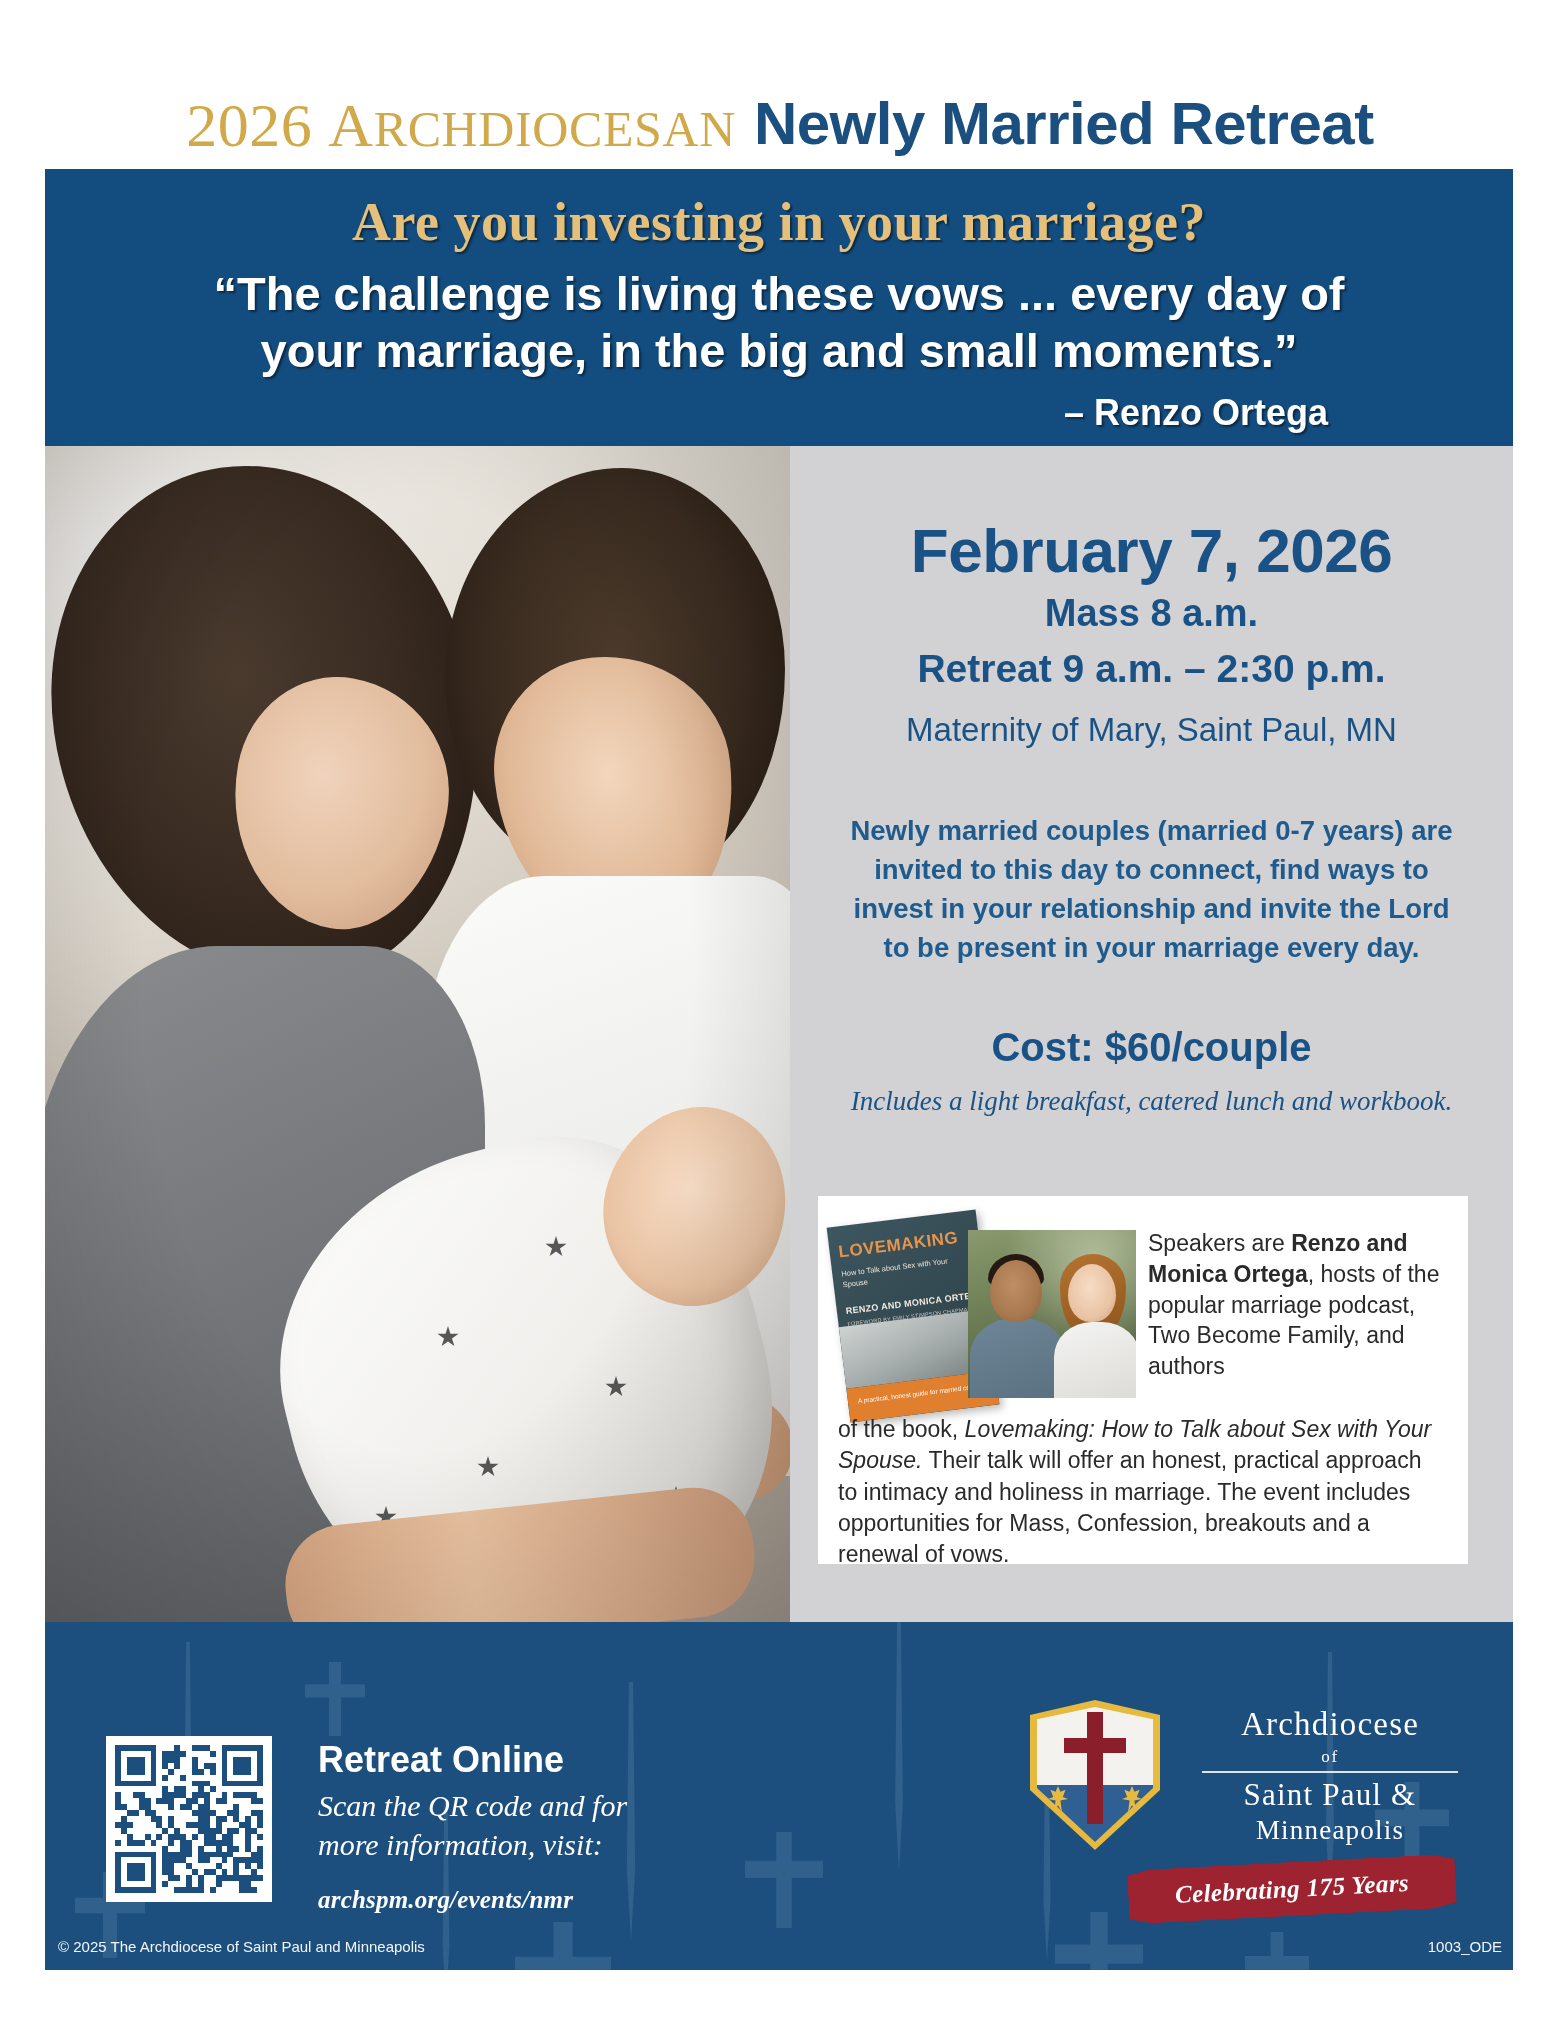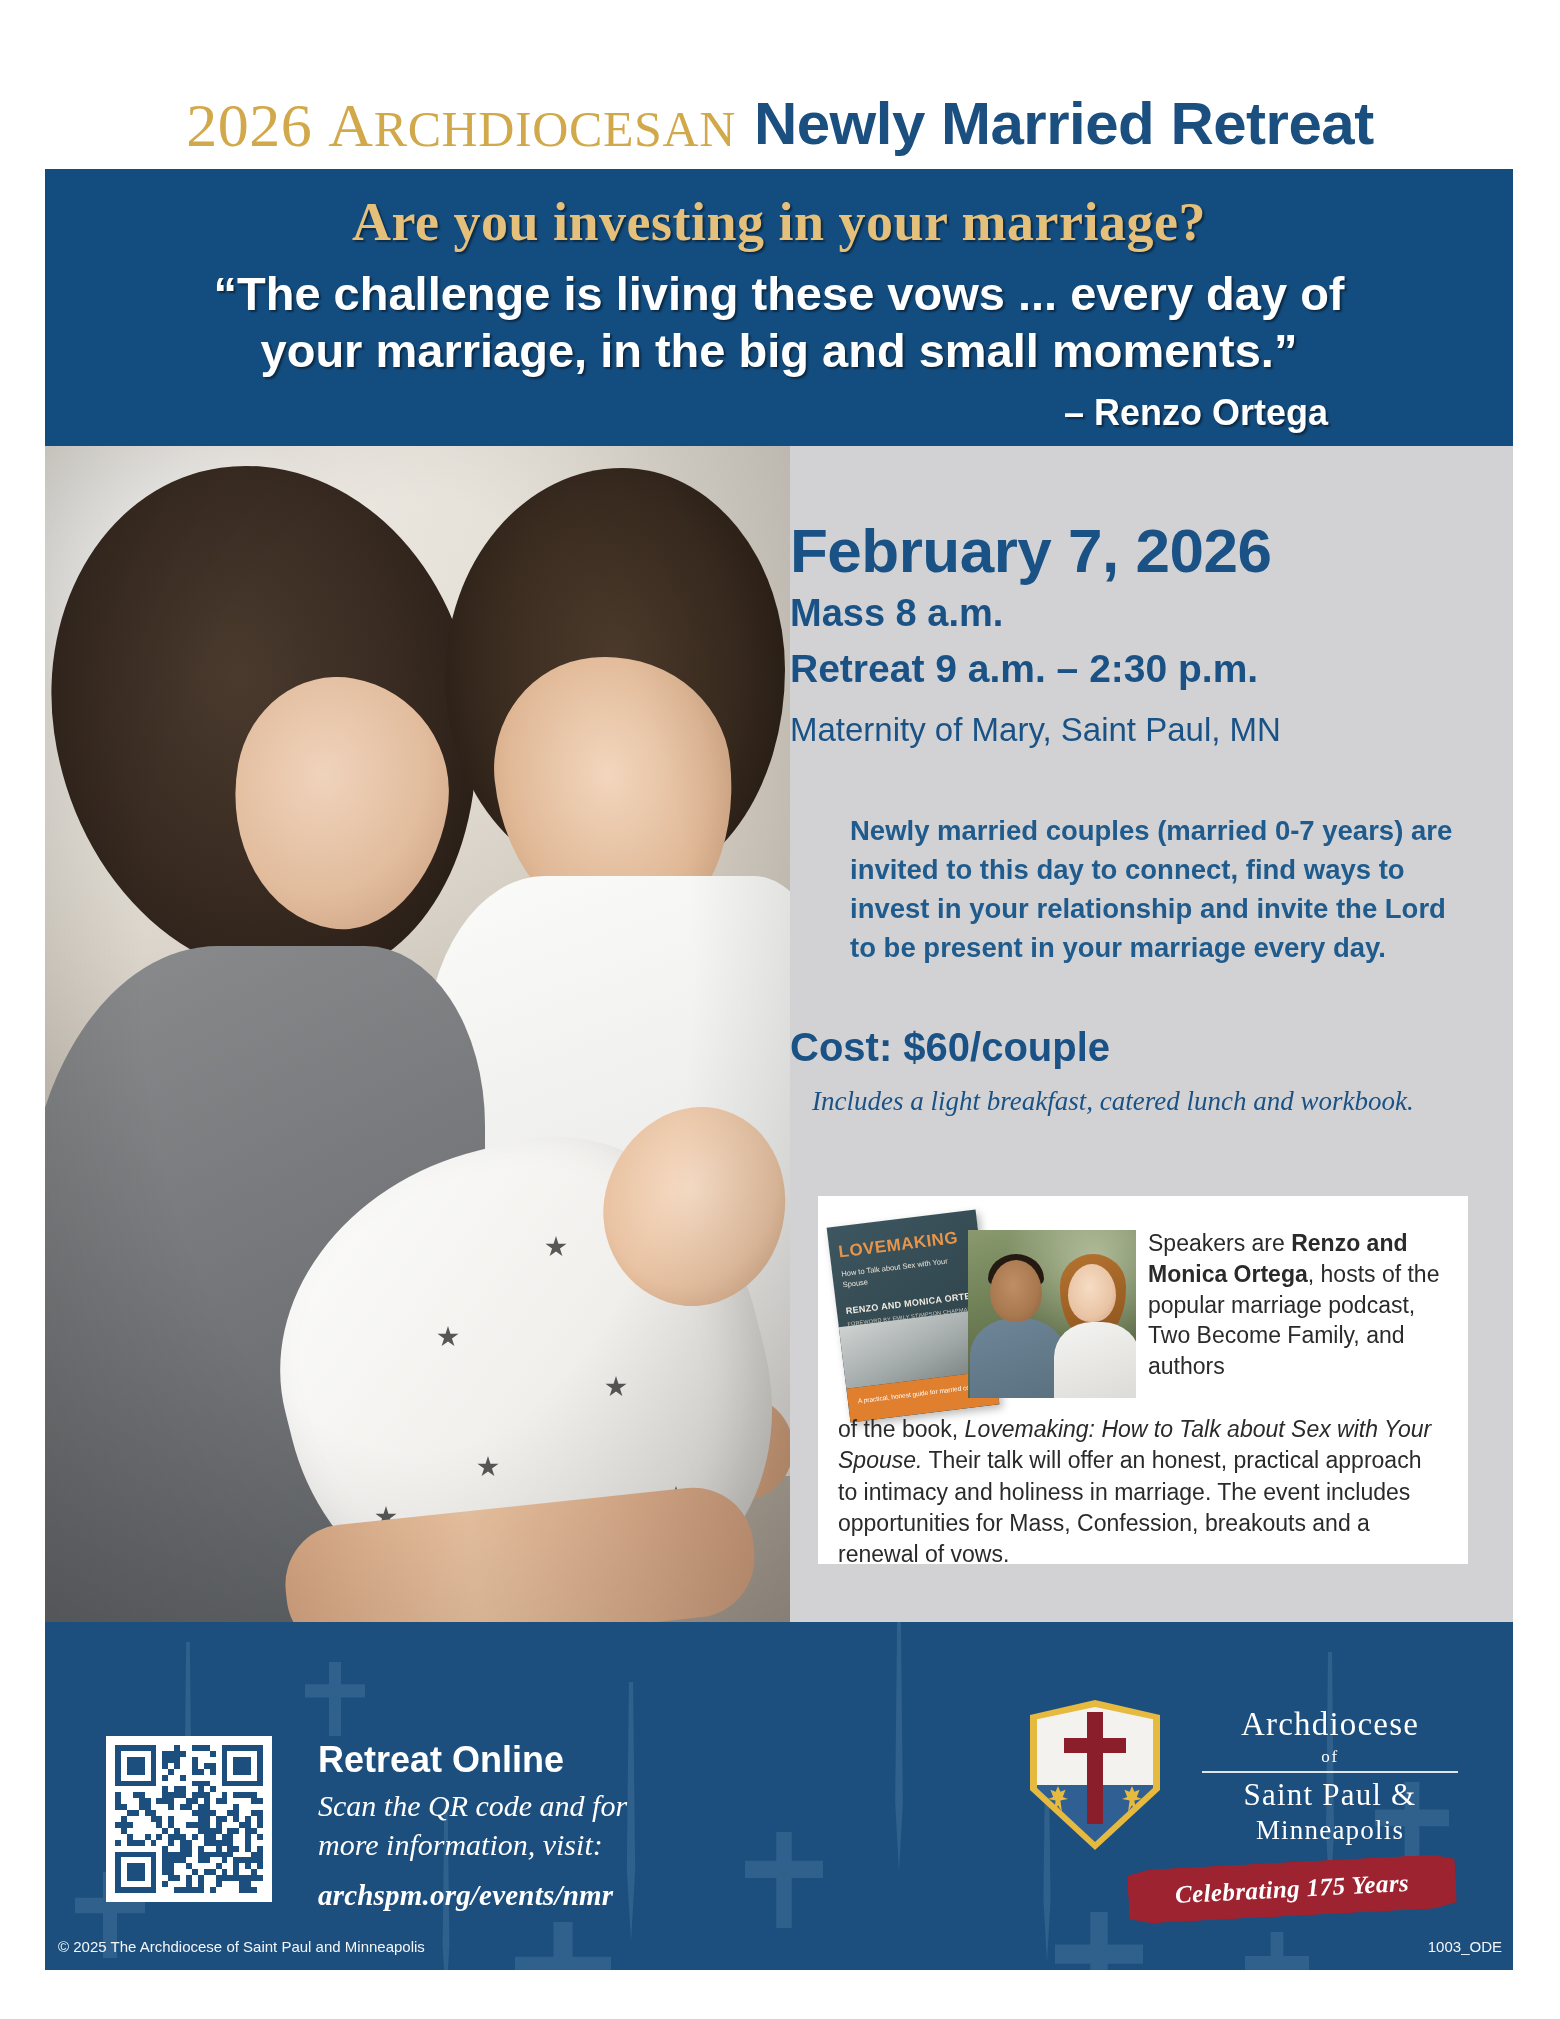--- a/index.html
+++ b/index.html
@@ -228,20 +228,21 @@
     background: radial-gradient(ellipse at 50% 45%, rgba(0,0,0,0) 52%, rgba(0,0,0,0.20) 100%);
   }
 
   
   .info-col {
     position: absolute;
     left: 745px;
     top: 0;
     width: 723px;
     height: 1176px;
+    text-align: center;
     color: #1a5285;
   }
   .date-line {
     margin-top: 72px;
     font-family: "Liberation Sans", sans-serif;
     font-weight: bold;
     font-size: 62px;
     line-height: 1.05;
     color: #1a5285;
     letter-spacing: -0.5px;
@@ -486,22 +487,22 @@
   .reg-sub {
     font-family: "Liberation Serif", serif;
     font-style: italic;
     font-size: 30px;
     line-height: 1.32;
   }
   .reg-url {
     font-family: "Liberation Serif", serif;
     font-style: italic;
     font-weight: bold;
-    font-size: 29px;
-    margin-top: 14px;
+    font-size: 25px;
+    margin-top: 21px;
     letter-spacing: 0.2px;
   }
 
   
   .shield-wrap {
     position: absolute;
     left: 1030px; top: 1700px;
     width: 130px; height: 150px;
   }
   .shield {

